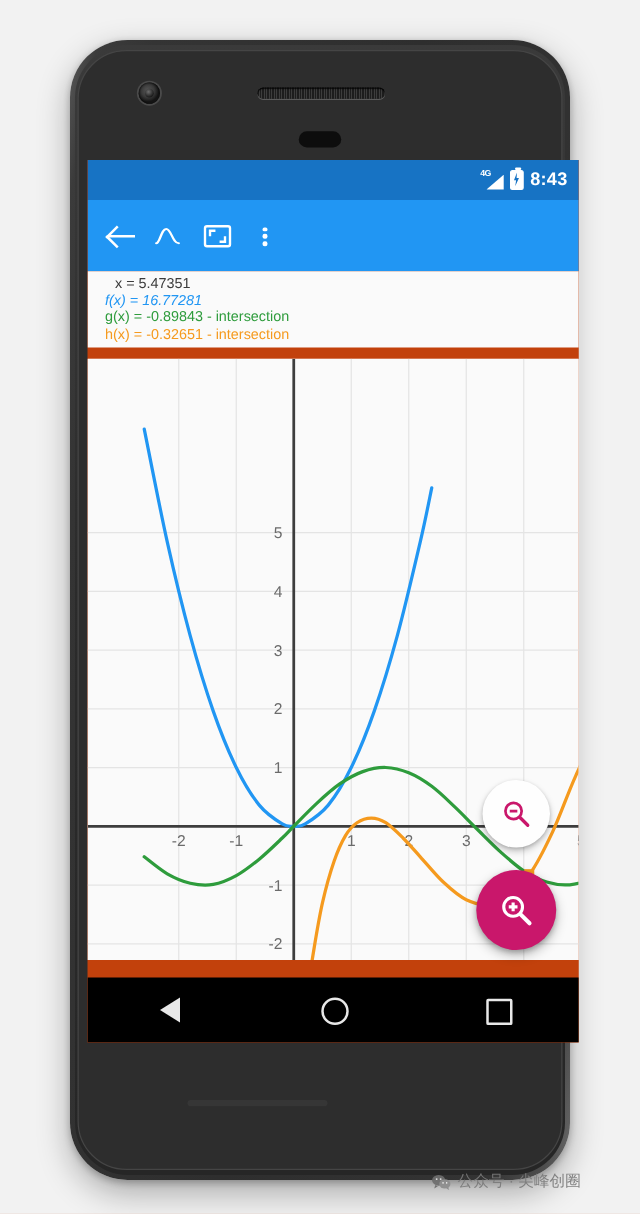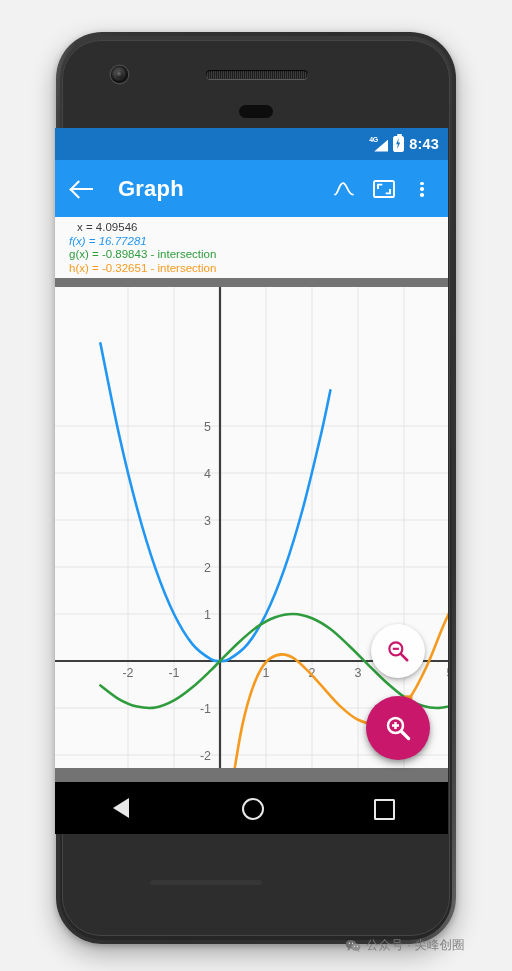--- a/index.html
+++ b/index.html
@@ -56,23 +56,23 @@
     position:absolute; left:239px; top:105px; width:34px; height:13px;
     border-radius:7px; background:#0d0d0d;
   }
   .bottom-bezel-line{
     position:absolute; left:150px; top:880px; width:112px; height:5px;
     border-radius:3px; background:rgba(255,255,255,.045);
   }
 
   
   .screen{
-    position:absolute; left:55px; top:128px;
+    position:absolute; left:70px; top:128px;
     width:393px; height:706px;
-    background:#737373; overflow:hidden;
+    background:#c2410c; overflow:hidden;
   }
 
   
   .status-bar{
     position:relative; height:32px; background:#1773c4;
     display:flex; align-items:center; justify-content:flex-end;
     padding-right:9px; gap:5px;
   }
   .sig-wrap{ position:relative; width:19px; height:17px; }
   .sig-bars{
@@ -205,21 +205,20 @@
         <span class="sig-bars"></span>
       </div>
       <div class="battery">
         <span class="bolt"></span>
       </div>
       <div class="clock">8:43</div>
     </div>
 
     <div class="app-bar">
       <div class="back-arrow"></div>
-      <div class="app-title">Graph</div>
 
       <div class="bar-icon">
         <svg width="24" height="24" viewBox="0 0 24 24">
           <path d="M3 19 C 6 19, 7 5, 11 5 C 15 5, 16 19, 21 19" fill="none" stroke="#ffffff" stroke-width="1.9" stroke-linecap="round" transform="translate(0,0) scale(1,0.82) translate(0,2.5)"></path>
         </svg>
       </div>
 
       <div class="bar-icon">
         <svg width="24" height="24" viewBox="0 0 24 24">
           <rect x="2" y="4" width="20" height="16" rx="1.6" fill="none" stroke="#fff" stroke-width="1.9"></rect>
@@ -229,21 +228,21 @@
       </div>
 
       <div class="dots">
         <i></i>
           <i></i>
           <i></i>
       </div>
     </div>
 
     <div class="readout">
-      <div class="r-x">x = 4.09546</div>
+      <div class="r-x">x = 5.47351</div>
       <div class="r-f">f(x) = 16.77281</div>
       <div class="r-g">g(x) = -0.89843 - intersection</div>
       <div class="r-h">h(x) = -0.32651 - intersection</div>
     </div>
 
     <div class="graph-area">
       <svg id="plot" width="393" height="481" viewBox="0 0 393 481">
           <rect x="0" y="0" width="393" height="481" fill="#fafafa"></rect>
           <g>
             <line x1="73" y1="0" x2="73" y2="481" stroke="#e4e4e4" stroke-width="1"></line>

